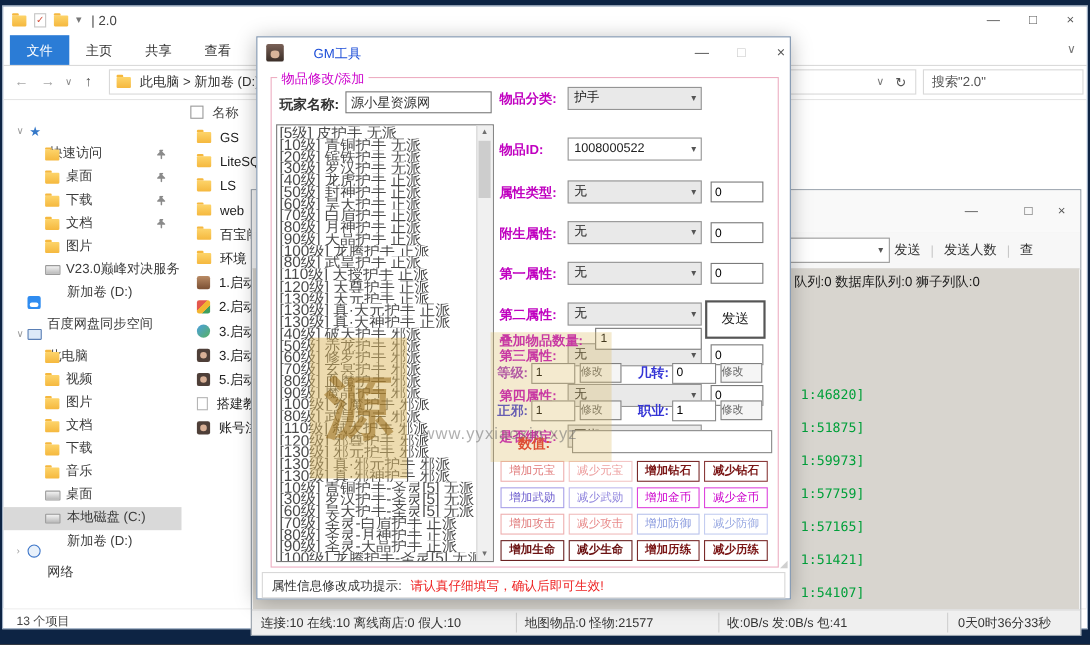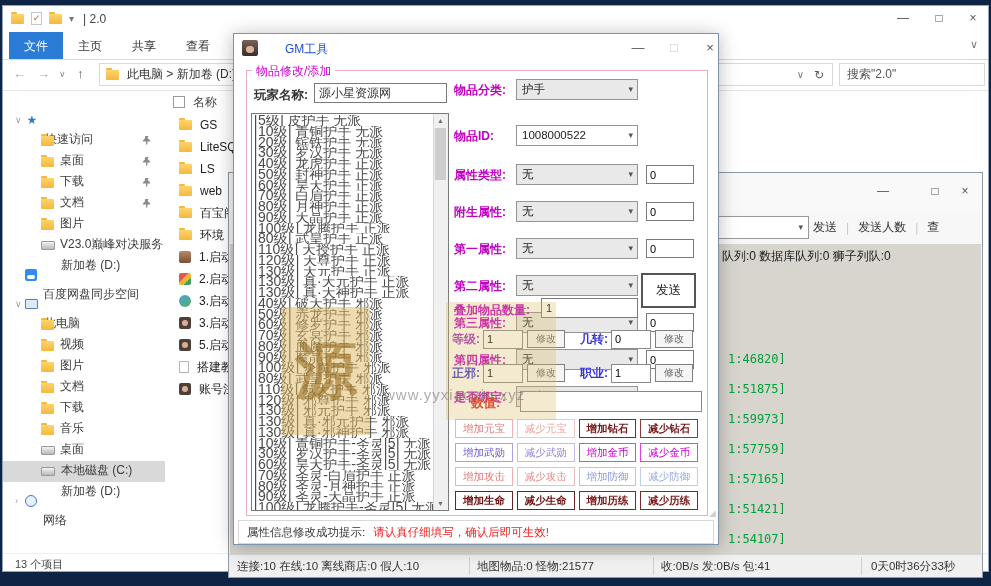--- a/index.html
+++ b/index.html
@@ -99,21 +99,21 @@
   .fsel.light{background:#fff;}
   .fsel .arr{position:absolute;right:4px;top:0;font-size:9px;color:#555;}
   .fnum{position:absolute;left:192px;top:1px;width:48px;height:19px;border:1px solid #7a7a7a;box-sizing:border-box;font-size:11px;padding:0 3px;font-family:inherit;}
   .send-btn{position:absolute;left:407px;top:239px;width:55px;height:35px;background:#fff;border:2px solid #555;font-size:12.5px;color:#222;text-align:center;line-height:31px;box-sizing:border-box;}
   .stack-lab{position:absolute;left:220px;top:268px;font-size:12px;font-weight:bold;color:#c000c0;}
   .stack-inp{position:absolute;left:307px;top:264px;width:97px;height:20px;border:1px solid #7a7a7a;box-sizing:border-box;font-size:11px;padding:0 4px;font-family:inherit;}
   .stats{position:absolute;left:218px;top:294px;display:grid;grid-template-columns:128px 122px;row-gap:12px;}
   .stat{display:flex;align-items:center;height:22px;}
   .stat .sl{font-size:12px;font-weight:bold;margin-right:3px;white-space:nowrap;}
   .stat input{width:40px;height:19px;border:1px solid #888;box-sizing:border-box;font-size:11px;padding:0 3px;font-family:inherit;}
-  .stat .sbtn{margin-left:4px;width:38px;height:18px;border:1px solid #808080;background:#f5f5f5;font-size:10px;color:#666;text-align:center;line-height:16px;box-sizing:border-box;}
+  .stat .sbtn{margin-left:4px;width:38px;height:18px;border:1px solid #808080;background:#f5f5f5;font-size:10px;color:#666;text-align:left;line-height:16px;box-sizing:border-box;}
   .val-lab{position:absolute;left:237px;top:361px;font-size:12.5px;font-weight:bold;color:#e02020;}
   .val-inp{position:absolute;left:286px;top:357px;width:182px;height:21px;border:1px solid #888;box-sizing:border-box;font-size:11px;padding:0 4px;font-family:inherit;}
   .ggrid{position:absolute;left:221px;top:385px;width:243px;display:grid;grid-template-columns:repeat(4,1fr);column-gap:4px;row-gap:5px;}
   .gbtn{height:19px;background:#fff;border:1px solid #999;box-sizing:border-box;font-size:10.5px;text-align:center;line-height:17px;white-space:nowrap;overflow:hidden;}
   .gm-footer{position:absolute;left:4px;top:486px;width:476px;height:24px;border:1px solid #d8d8d8;box-sizing:border-box;display:flex;align-items:center;padding-left:8px;font-size:11.5px;}
   .gm-footer .fl{color:#333;}
   .gm-footer .fm{color:#ee2222;margin-left:8px;}
   .grip{position:absolute;right:2px;bottom:26px;color:#d0d0d0;font-size:9px;}
   .wm{pointer-events:none;z-index:50;}
   .wm-seal{position:absolute;left:48px;top:273px;width:88px;height:128px;background:rgba(219,184,96,.5);display:flex;align-items:center;justify-content:center;font-size:62px;font-weight:bold;color:rgba(148,104,24,.55);}

